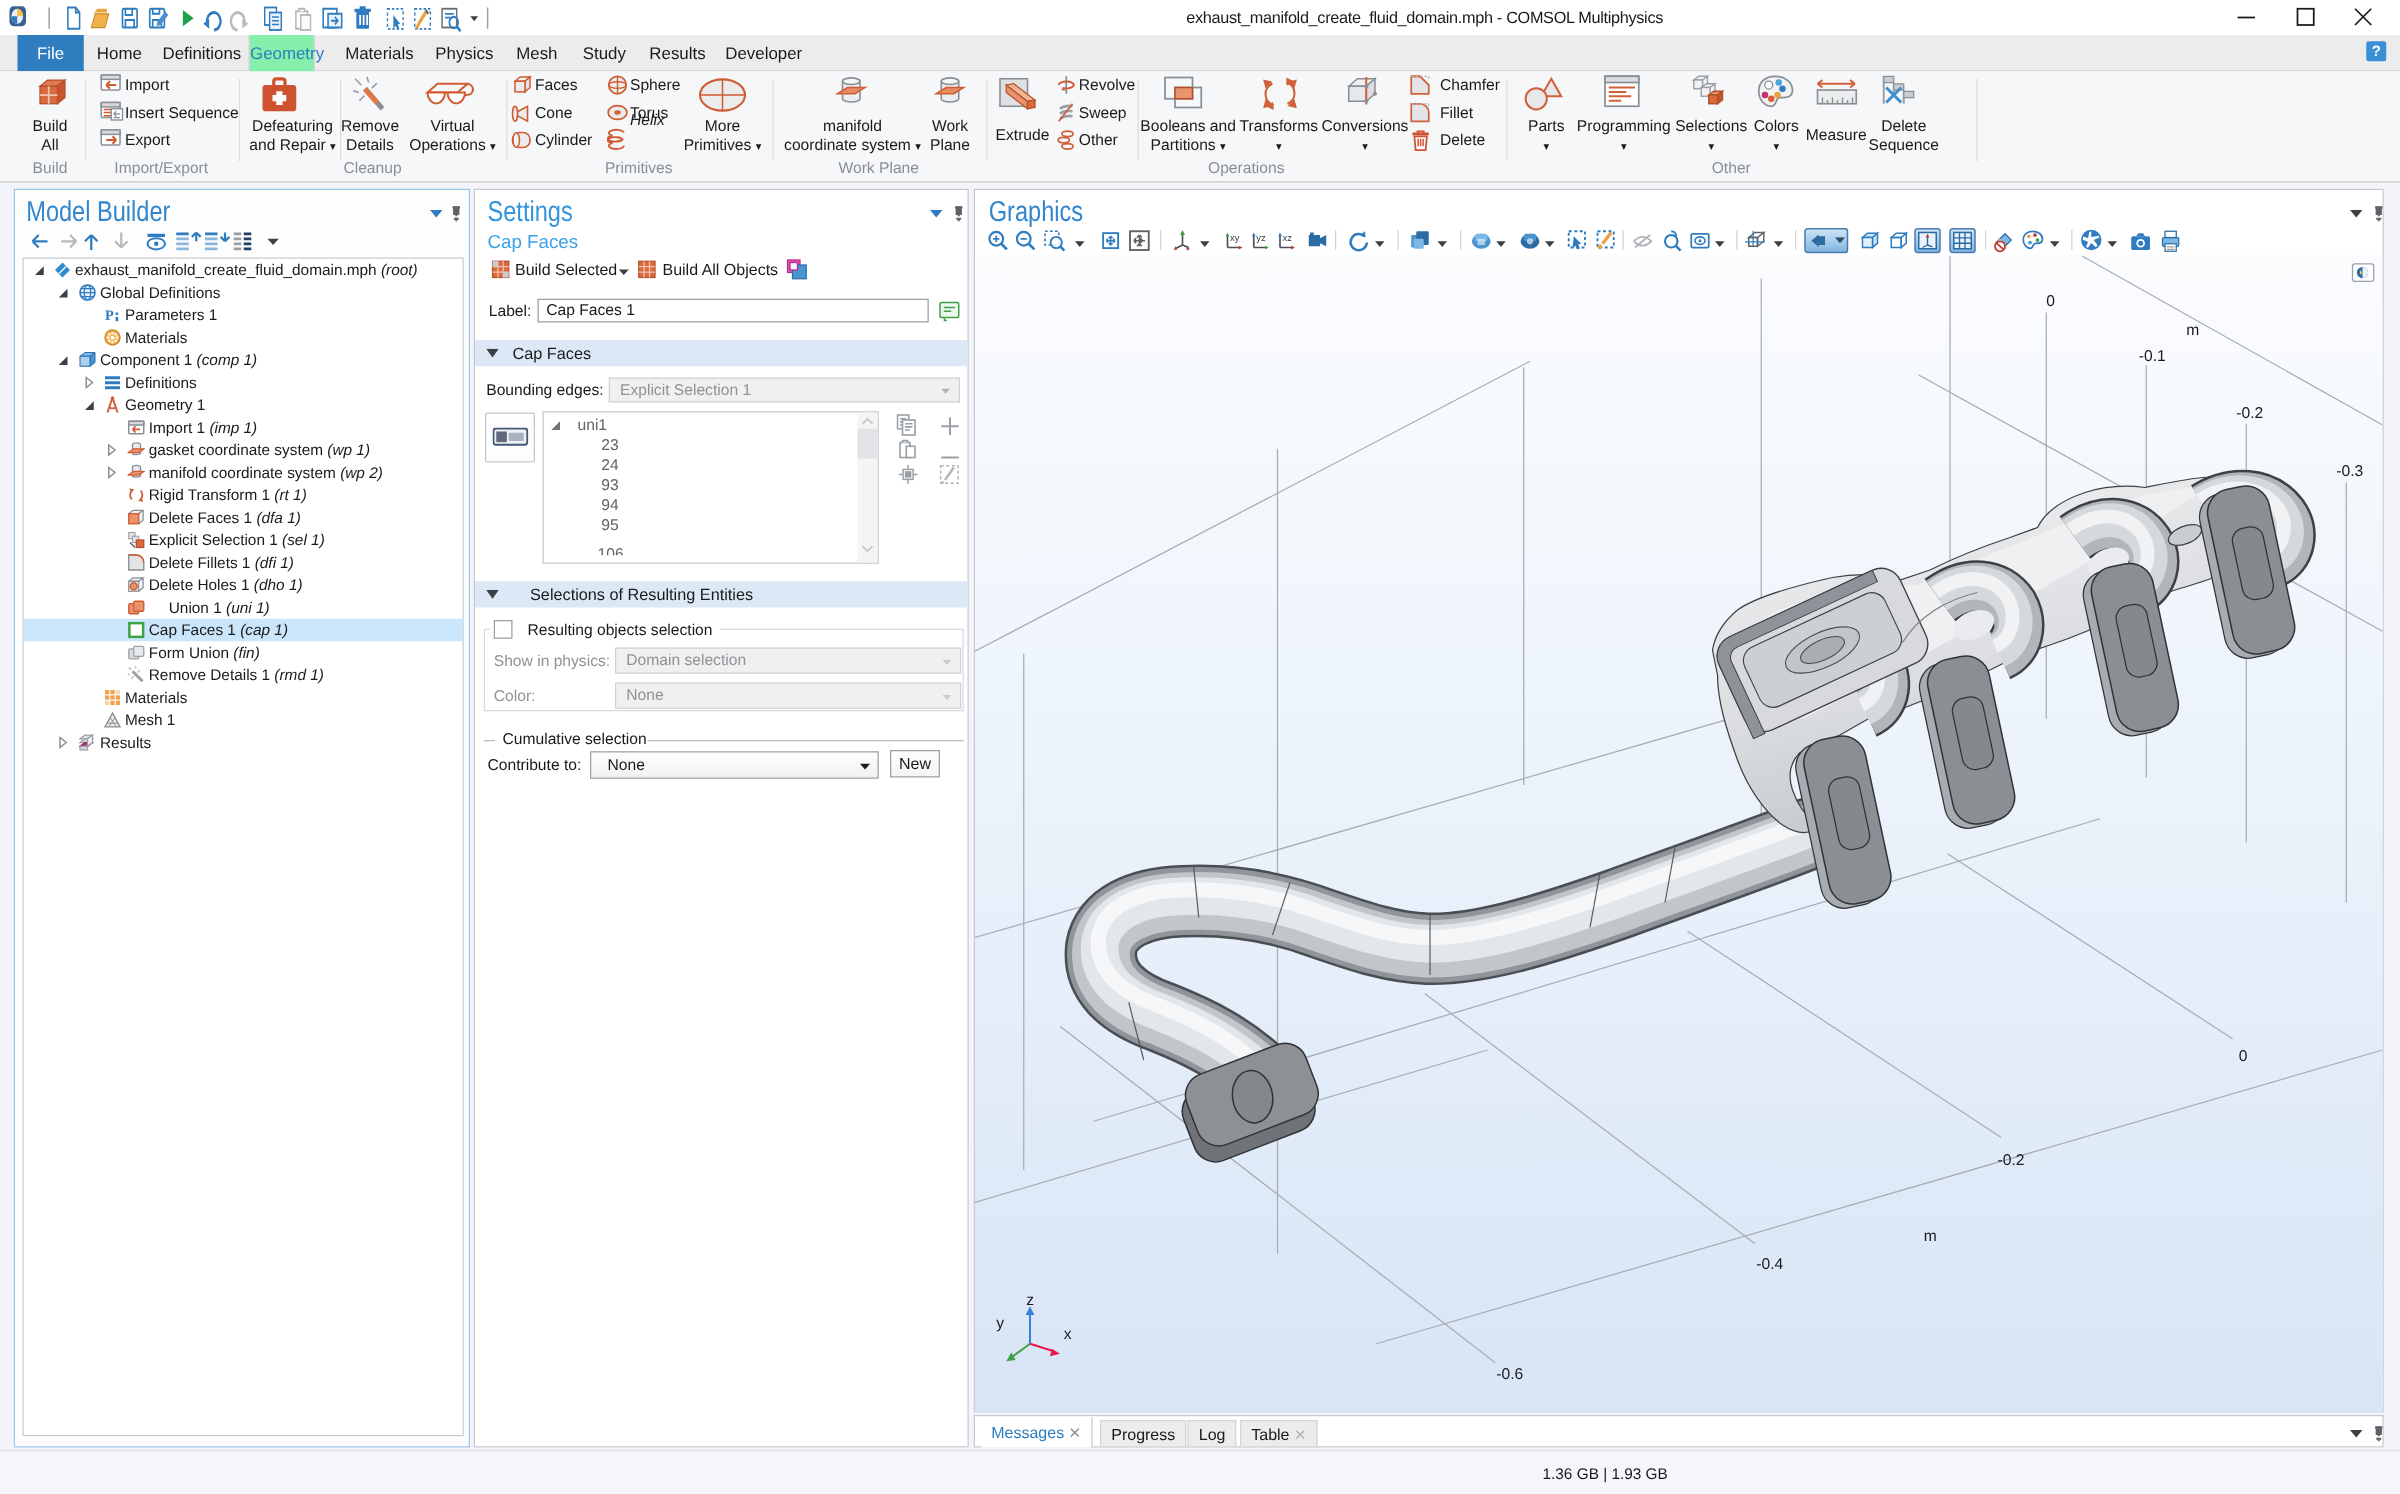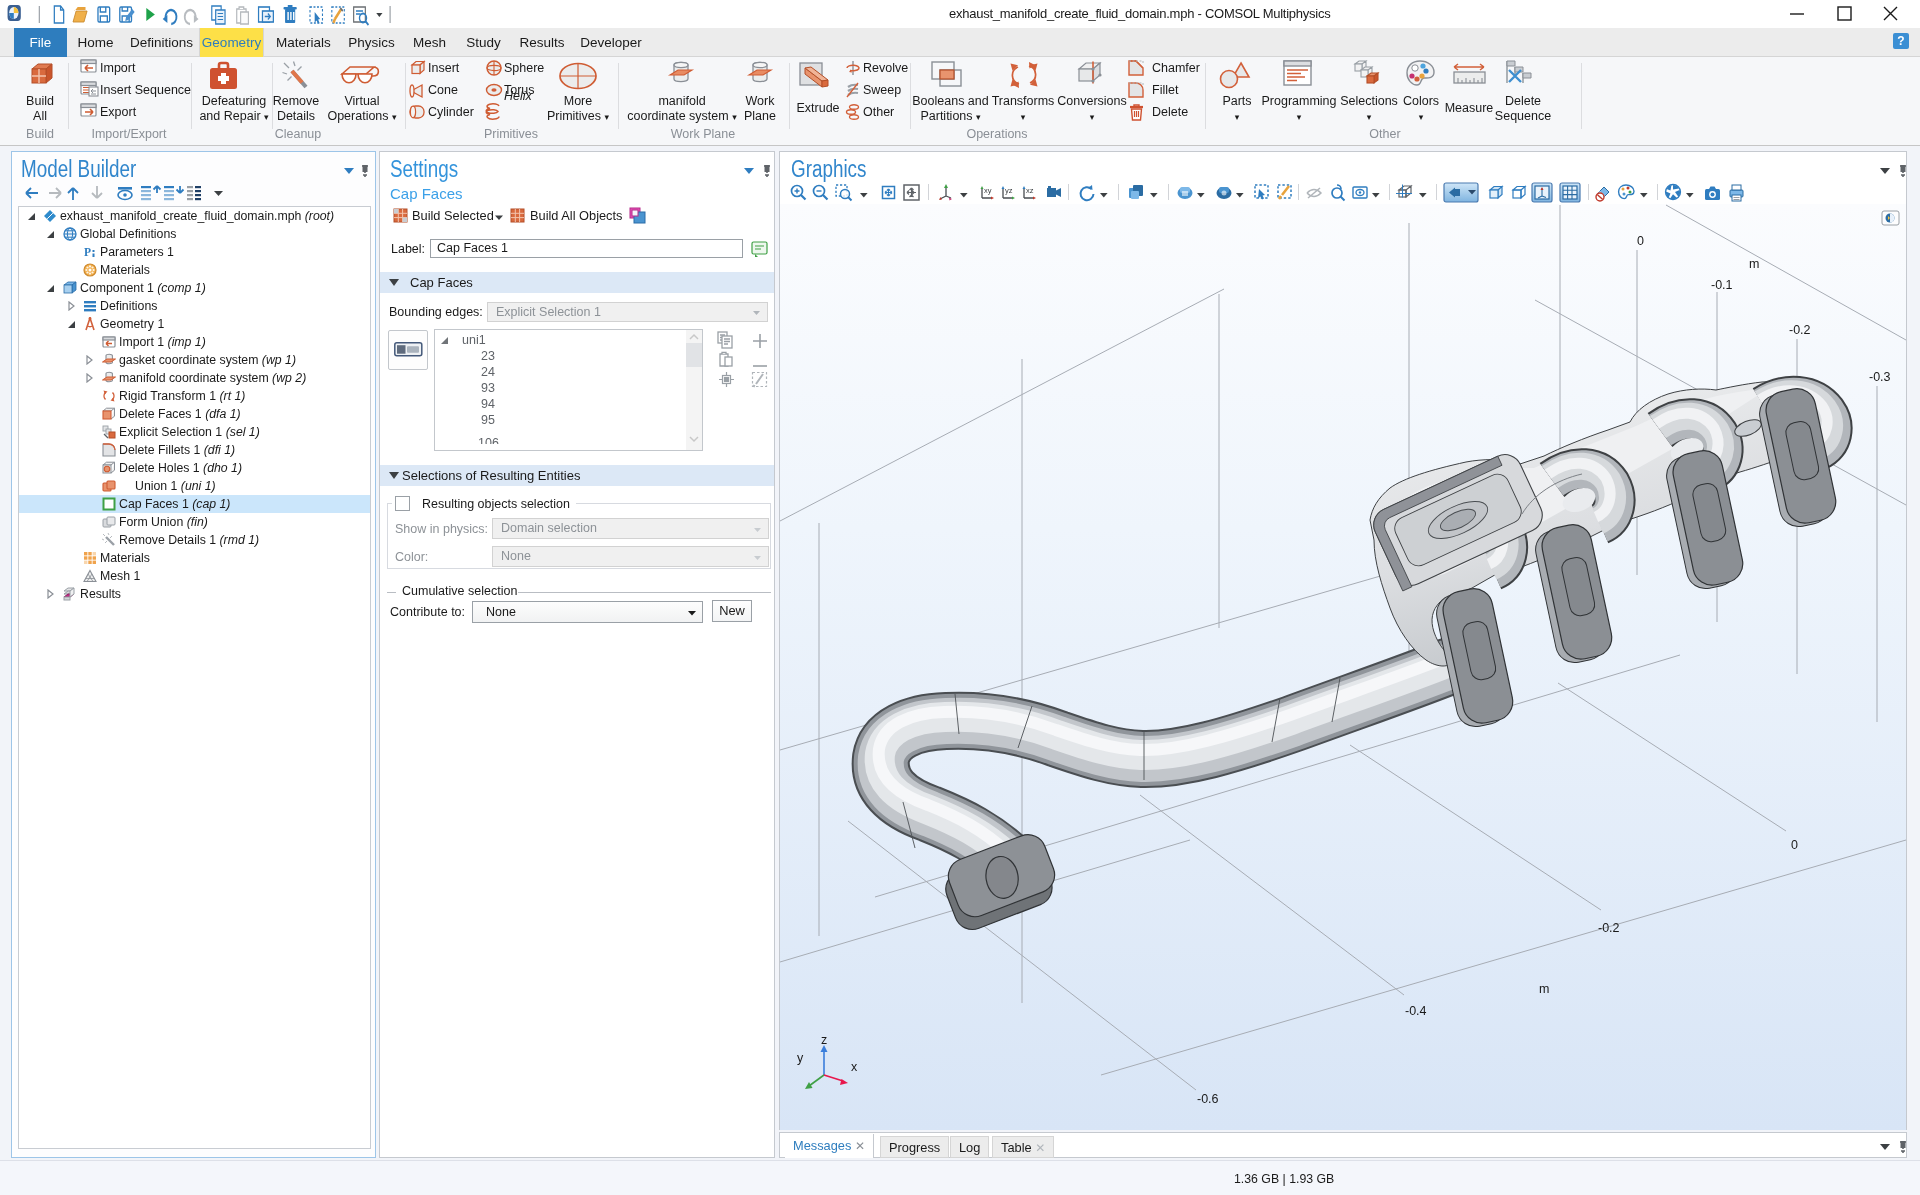--- a/index.html
+++ b/index.html
@@ -109,21 +109,21 @@
 <svg class="abs" style="left:1780px;top:0px" width="140" height="28" viewBox="0 0 140 28">
  <path d="M10 14 h14" stroke="#1a1a1a" stroke-width="1.4"></path>
  <rect x="58" y="7" width="13" height="13" fill="none" stroke="#1a1a1a" stroke-width="1.4"></rect>
  <path d="M104 7 l13 13 m0 -13 l-13 13" stroke="#1a1a1a" stroke-width="1.4"></path>
 </svg>
 </div>
 <div id="tabrow">
 <div class="tab" style="left:14px;width:53px;background:#2e7dbe;color:#ffffff;">File</div>
 <div class="tab" style="left:67px;width:57px;">Home</div>
 <div class="tab" style="left:124px;width:75px;">Definitions</div>
-<div class="tab" style="left:199px;width:65px;background:#fde047;color:#2e7dbe;border-left:1px solid #d5d5d5;border-right:1px solid #d5d5d5;height:30px;">Geometry</div>
+<div class="tab" style="left:199px;width:53px;background:#86efac;color:#2e7dbe;border-left:1px solid #d5d5d5;border-right:1px solid #d5d5d5;height:30px;">Geometry</div>
 <div class="tab" style="left:268px;width:71px;">Materials</div>
 <div class="tab" style="left:339px;width:65px;">Physics</div>
 <div class="tab" style="left:404px;width:51px;">Mesh</div>
 <div class="tab" style="left:455px;width:57px;">Study</div>
 <div class="tab" style="left:512px;width:60px;">Results</div>
 <div class="tab" style="left:572px;width:78px;">Developer</div>
 </div>
 <div id="ribbon">
 <svg class="abs" style="left:0;top:0" width="1920" height="88" viewBox="0 0 1920 88">
 <defs>
@@ -353,21 +353,21 @@
         <path d="M4 10 l12 12 m0 -12 L4 22" stroke="#3f8fd0" stroke-width="2.4"></path>
       </g>
 </svg>
 <div class="rbtn-label" style="left:10px;top:37px;width:60px;">Build<br>All</div>
 <div class="rrow-label" style="left:100px;top:4px;">Import</div>
 <div class="rrow-label" style="left:100px;top:26px;">Insert Sequence</div>
 <div class="rrow-label" style="left:100px;top:48px;">Export</div>
 <div class="rbtn-label" style="left:194px;top:37px;width:80px;">Defeaturing<br>and Repair <span style="font-size:9px">▾</span></div>
 <div class="rbtn-label" style="left:266px;top:37px;width:60px;">Remove<br>Details</div>
 <div class="rbtn-label" style="left:322px;top:37px;width:80px;">Virtual<br>Operations <span style="font-size:9px">▾</span></div>
-<div class="rrow-label" style="left:428px;top:4px;">Insert</div>
+<div class="rrow-label" style="left:428px;top:4px;">Faces</div>
 <div class="rrow-label" style="left:428px;top:26px;">Cone</div>
 <div class="rrow-label" style="left:428px;top:48px;">Cylinder</div>
 <div class="rrow-label" style="left:504px;top:4px;">Sphere</div>
 <div class="rrow-label" style="left:504px;top:26px;">Torus</div>
 <div class="rrow-label" style="left:504px;top:32px;font-style:italic;">Helix</div>
 <div class="rbtn-label" style="left:538px;top:37px;width:80px;">More<br>Primitives <span style="font-size:9px">▾</span></div>
 <div class="rbtn-label" style="left:622px;top:37px;width:120px;">manifold<br>coordinate system <span style="font-size:9px">▾</span></div>
 <div class="rbtn-label" style="left:730px;top:37px;width:60px;">Work<br>Plane</div>
 <div class="rbtn-label" style="left:788px;top:44px;width:60px;">Extrude</div>
 <div class="rrow-label" style="left:863px;top:4px;">Revolve</div>
@@ -716,21 +716,21 @@
           <rect x="6.5" y="6.5" width="4" height="4" fill="#9aa0a6"></rect>
         </g>
       </svg>
 <svg class="abs" style="left:371px;top:219px" width="17" height="17" viewBox="0 0 17 17">
         <rect x="1.5" y="1.5" width="14" height="14" fill="none" stroke="#b0b5ba" stroke-width="1.2" stroke-dasharray="2.5 2"></rect>
         <path d="M12 3 L5 13 m-1.5 1 l-1 2" stroke="#b0b5ba" stroke-width="2" fill="none"></path>
       </svg>
 </g>
 <div class="secband" style="top:313px;"><svg class="abs" style="left:9px;top:7px" width="10" height="8" viewBox="0 0 10 8">
         <path d="M0 0 h10 l-5 7 z" fill="#3c4043"></path>
-      </svg><span style="margin-left:22px;">Selections of Resulting Entities</span></div>
+      </svg><span style="margin-left:44px;">Selections of Resulting Entities</span></div>
 <div class="abs" style="left:7px;top:352px;width:384px;height:65px;border:1px solid #d7dae0;border-top:none;"></div>
 <div class="abs" style="left:7px;top:351px;width:6px;height:1px;background:#d7dae0;"></div><div class="abs" style="left:196px;top:351px;width:195px;height:1px;background:#d7dae0;"></div>
 <div class="abs" style="left:12px;top:344px;background:#fff;padding:0 4px;height:16px;"><span class="flabel">&nbsp;</span></div>
 <div class="abs" style="left:15px;top:344px;width:15px;height:15px;background:#fff;border:1px solid #9aa0a6;"></div>
 <div class="abs" style="left:14px;top:343px;background:#ffffff;width:0px;"></div>
 <div class="abs flabel" style="left:37px;top:345px;background:#fff;padding:0 5px;">Resulting objects selection</div>
 <div class="abs flabel-dis" style="left:15px;top:370px;">Show in physics:</div>
 <div class="combo-dis" style="left:112px;top:366px;width:277px;height:21px;"><span style="margin-left:8px;">Domain selection</span><svg class="abs" style="right:6px;top:8px" width="9" height="7" viewBox="0 0 9 7">
         <path d="M1 1 l3.5 4 3.5 -4 z" fill="#c8ccd0"></path>
       </svg></div>

